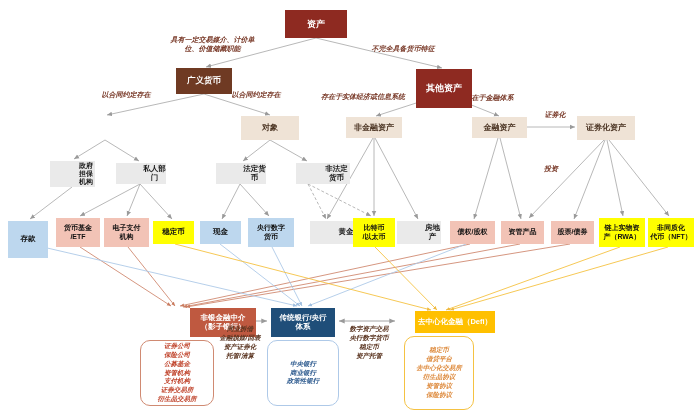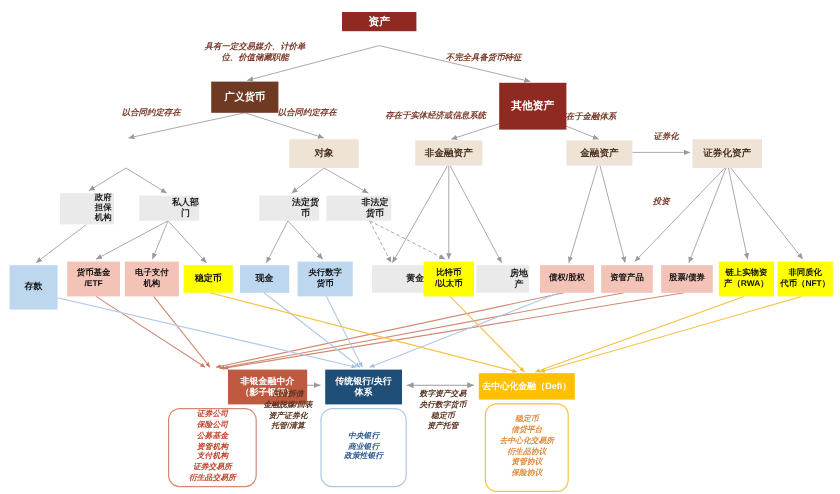--- a/index.html
+++ b/index.html
@@ -21,21 +21,21 @@
   }
   .c-darkred{background:var(--asset-red,#8e2a21);color:#fff;font-size:9px;}
   .c-brown{background:var(--money-brown,#6f3a23);color:#fff;font-size:8.5px;}
   .c-beige{background:var(--beige-bg,#efe3d6);color:var(--beige-text,#4a3322);font-size:8px;}
   .c-gray{background:var(--gray-bg,#eaeaea);color:#1a1a1a;font-size:7.5px;padding-left:27px;}
   .c-blue{background:var(--blue-bg,#bdd7ee);color:#111;font-size:7.5px;}
   .c-pink{background:var(--pink-bg,#f2c3b6);color:#111;font-size:7.5px;}
   .c-yellow{background:var(--yellow-bg,#ffff00);color:#111;font-size:7.5px;}
   .c-shadow{background:var(--shadow-bg,#bf5940);color:#fff;font-size:7.5px;margin-left:48px;}
   .c-bank{background:var(--bank-bg,#1f4e79);color:#fff;font-size:7.5px;}
-  .c-defi{background:var(--defi-bg,#ffc000);color:#fff;font-size:7.5px;}
+  .c-defi{background:var(--defi-bg,#ffc000);color:#fff;font-size:7.5px;margin-left:16px;}
   .elabel{
     position:absolute;z-index:1;font-size:7px;font-style:italic;font-weight:bold;
     color:var(--edge-label,#7a3b2a);text-align:center;white-space:pre-line;line-height:1.35;
   }
   .ann{
     position:absolute;z-index:2;font-size:6.5px;font-style:italic;font-weight:bold;
     color:var(--annotation,#5a3420);text-align:center;white-space:pre-line;line-height:1.4;
   }
   .rbox{
     position:absolute;z-index:2;border-radius:10px;border:1px solid;background:#fff;
@@ -110,34 +110,34 @@
 
     <line class="f-yellow" x1="175" y1="244" x2="431" y2="310" marker-end="url(#mYellow)"></line>
     <line class="f-yellow" x1="375" y1="247" x2="437" y2="310" marker-end="url(#mYellow)"></line>
     <line class="f-yellow" x1="620" y1="247" x2="446" y2="310" marker-end="url(#mYellow)"></line>
     <line class="f-yellow" x1="668" y1="247" x2="450" y2="310" marker-end="url(#mYellow)"></line>
 
     <line class="dbl" x1="212" y1="321" x2="267" y2="321" marker-start="url(#mGray)" marker-end="url(#mGray)"></line>
     <line class="dbl" x1="339" y1="321" x2="395" y2="321" marker-start="url(#mGray)" marker-end="url(#mGray)"></line>
   </svg>
 
-  <div class="bx c-darkred" style="left:285px;top:10px;width:62px;height:16px">资产</div>
+  <div class="bx c-darkred" style="left:285px;top:10px;width:62px;height:28px">资产</div>
   <div class="bx c-brown" style="left:176px;top:68px;width:56px;height:26px">广义货币</div>
   <div class="bx c-darkred" style="left:416px;top:69px;width:56px;height:39px">其他资产</div>
 
   <div class="bx c-beige" style="left:241px;top:116px;width:58px;height:24px">对象</div>
   <div class="bx c-beige" style="left:346px;top:117px;width:56px;height:21px">非金融资产</div>
   <div class="bx c-beige" style="left:472px;top:117px;width:55px;height:21px">金融资产</div>
   <div class="bx c-beige" style="left:577px;top:116px;width:58px;height:24px">证券化资产</div>
 
   <div class="bx c-gray" style="left:50px;top:161px;width:45px;height:26px;font-size:7px">政府担保
 机构</div>
   <div class="bx c-gray" style="left:116px;top:163px;width:50px;height:21px">私人部门</div>
   <div class="bx c-gray" style="left:216px;top:163px;width:50px;height:21px">法定货币</div>
-  <div class="bx c-gray" style="left:272px;top:163px;width:54px;height:21px">非法定货币</div>
+  <div class="bx c-gray" style="left:296px;top:163px;width:54px;height:21px">非法定货币</div>
 
   <div class="bx c-blue" style="left:8px;top:221px;width:40px;height:37px">存款</div>
   <div class="bx c-pink" style="left:56px;top:218px;width:44px;height:29px;font-size:7px">货币基金
 /ETF</div>
   <div class="bx c-pink" style="left:104px;top:218px;width:45px;height:29px;font-size:7px">电子支付
 机构</div>
   <div class="bx c-yellow" style="left:153px;top:221px;width:41px;height:23px">稳定币</div>
   <div class="bx c-blue" style="left:200px;top:221px;width:41px;height:23px">现金</div>
   <div class="bx c-blue" style="left:248px;top:218px;width:46px;height:29px;font-size:7px">央行数字
 货币</div>

